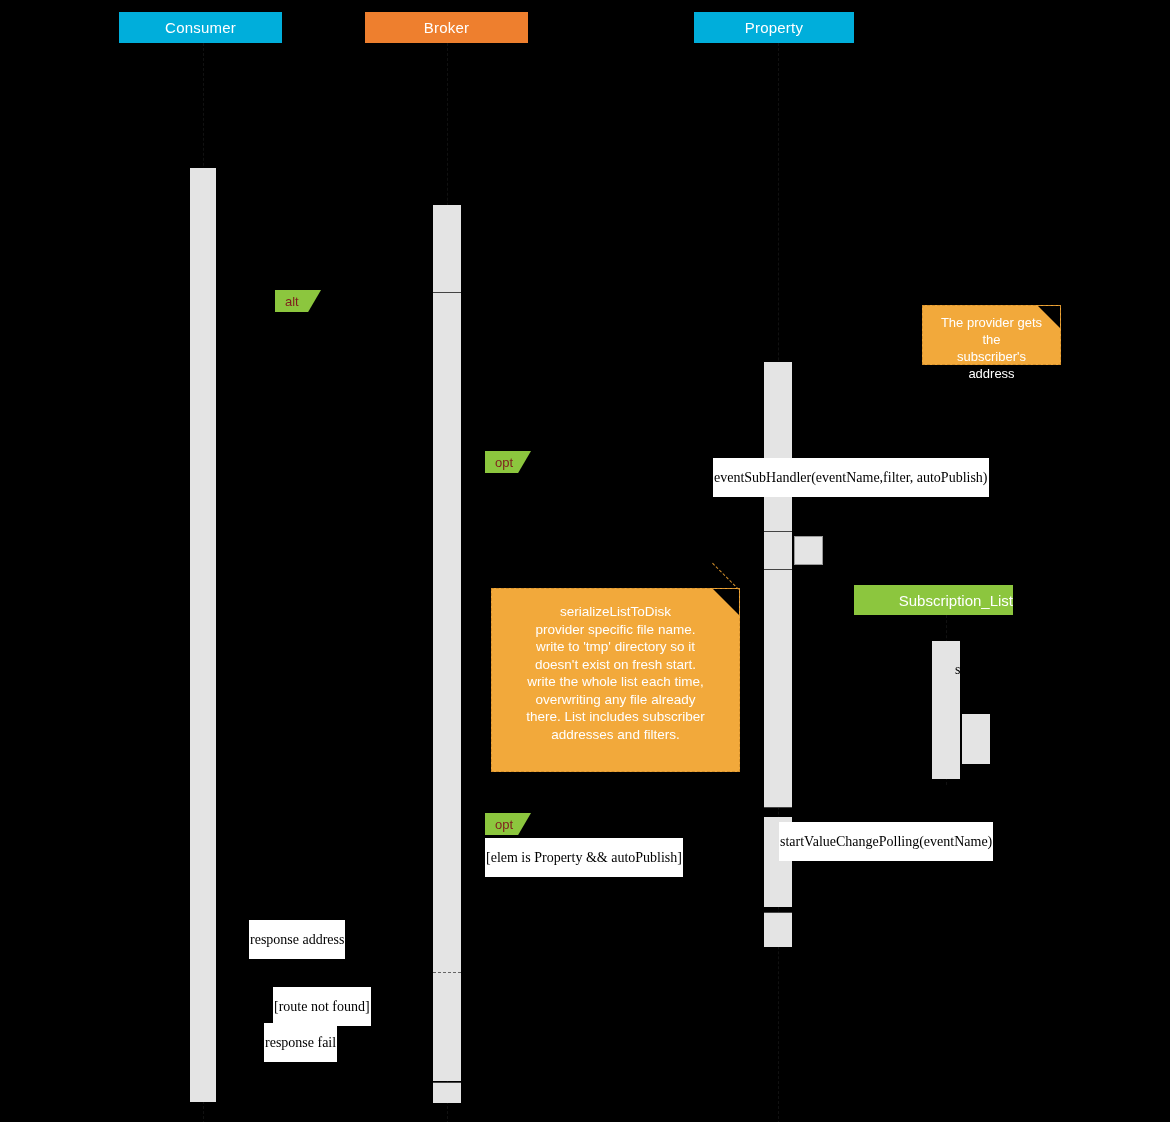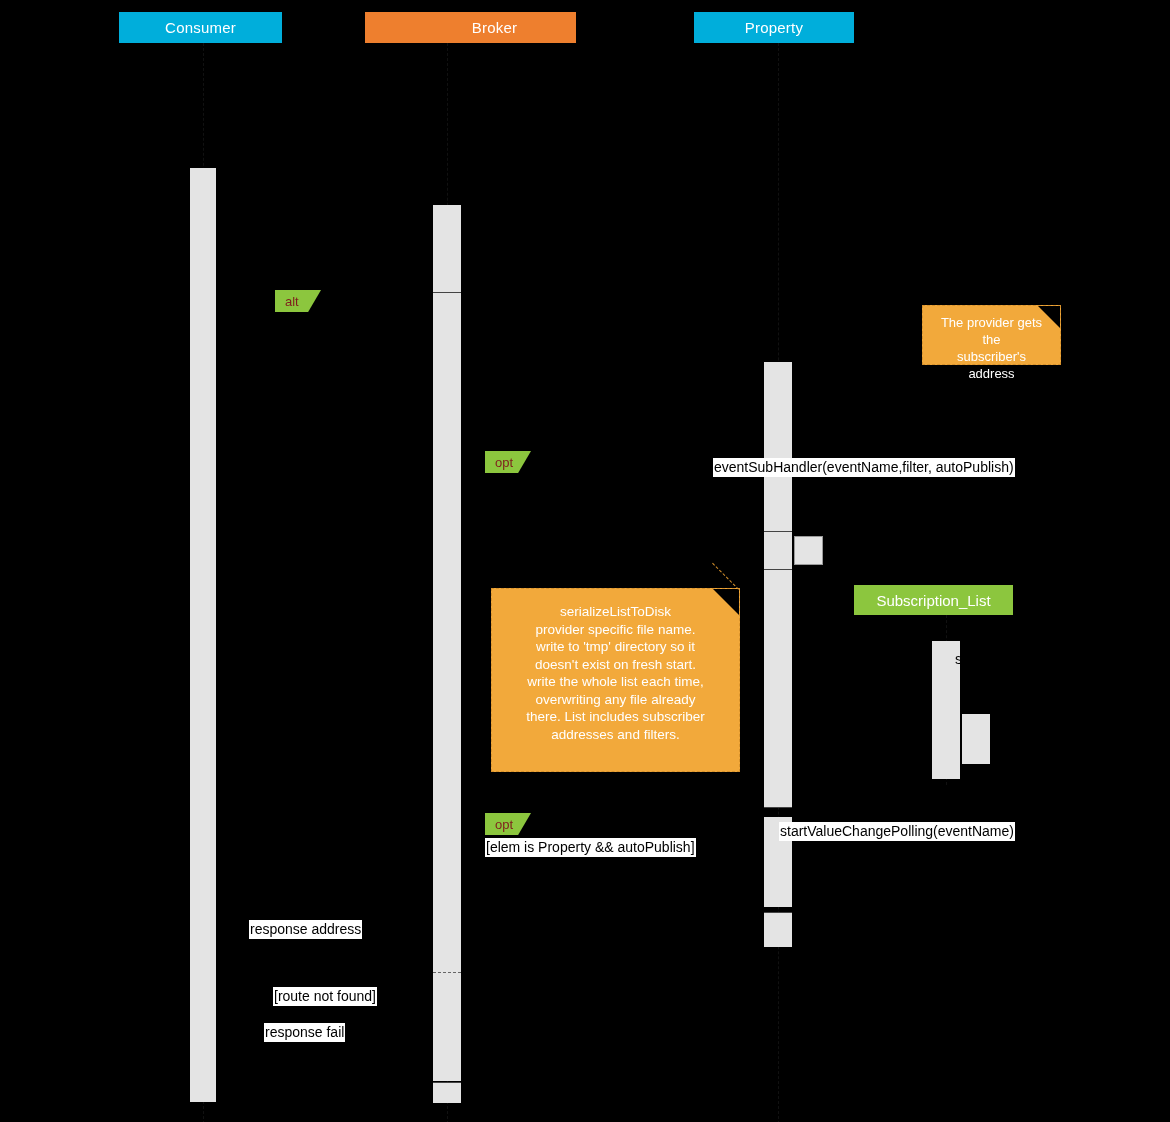--- a/index.html
+++ b/index.html
@@ -18,36 +18,36 @@
   .activation{position:absolute;background:#e4e4e4;border:1px solid #9a9a9a;box-sizing:border-box;}
   .activation.noborder{border:none;}
 
   
   .frag-tab{position:absolute;background:#8cc63e;color:#7f1d1d;font-size:13px;
             display:flex;align-items:center;padding-left:10px;box-sizing:border-box;
             clip-path:polygon(0 0, 100% 0, 72% 100%, 0 100%);}
 
   
   .msg-label{position:absolute;background:#ffffff;color:#000000;font-size:14px;
-             white-space:nowrap;line-height:17px;padding:1px 1px;}
+             white-space:nowrap;line-height:17px;padding:11px 1px;font-family:Liberation Serif, serif;}
 
   
   .note{position:absolute;background:#f2a93b;color:#ffffff;box-sizing:border-box;
         border:1px dashed #d8922c;}
   .note .note-body{padding:8px 10px;font-size:13px;line-height:17px;text-align:center;}
   .note .fold{position:absolute;top:0;right:0;width:22px;height:22px;
               background:#000;clip-path:polygon(0 0,100% 0,100% 100%);}
   .note .fold-line{position:absolute;top:0;right:0;width:24px;height:24px;
                    border-bottom:1px dashed #d8922c;transform-origin:top right;
                    transform:rotate(45deg);}
   .note.left-note .note-body{padding:14px 14px;font-size:13.5px;line-height:17.5px;}
 
   
   .obj-box{position:absolute;background:#8cc63e;color:#ffffff;font-size:15px;
-           display:flex;align-items:center;justify-content:center;}
+           display:flex;align-items:center;justify-content:flex-end;}
 
   
   .frag-divider{position:absolute;border-top:1px dashed #666;height:0;}
   .frag-topline{position:absolute;border-top:1px solid #444;height:0;}
 </style>
 </head>
 <body>
 
 <div id="canvas">
 
@@ -76,21 +76,21 @@
   <div class="frag-topline" style="left:764px;top:905px;width:28px;"></div>
 
   <div class="activation" style="left:794px;top:529px;width:29px;height:29px;"></div>
 
   <div class="activation noborder" style="left:932px;top:634px;width:28px;height:138px;"></div>
   <div class="activation noborder" style="left:962px;top:707px;width:28px;height:50px;"></div>
 
   <div class="participant" style="left:119px;top:5px;width:163px;height:31px;background:#00AEDB;">
     <span>Consumer</span>
   </div>
-  <div class="participant" style="left:365px;top:5px;width:163px;height:31px;background:#EE7F2E;padding-left:48px;">
+  <div class="participant" style="left:365px;top:5px;width:163px;height:31px;background:#EE7F2E;">
     <span>Broker</span>
   </div>
   <div class="participant" style="left:694px;top:5px;width:160px;height:31px;background:#00AEDB;">
     <span>Property</span>
   </div>
 
   <div class="obj-box" style="left:854px;top:578px;width:159px;height:30px;">
     <span>Subscription_List</span>
   </div>
 

